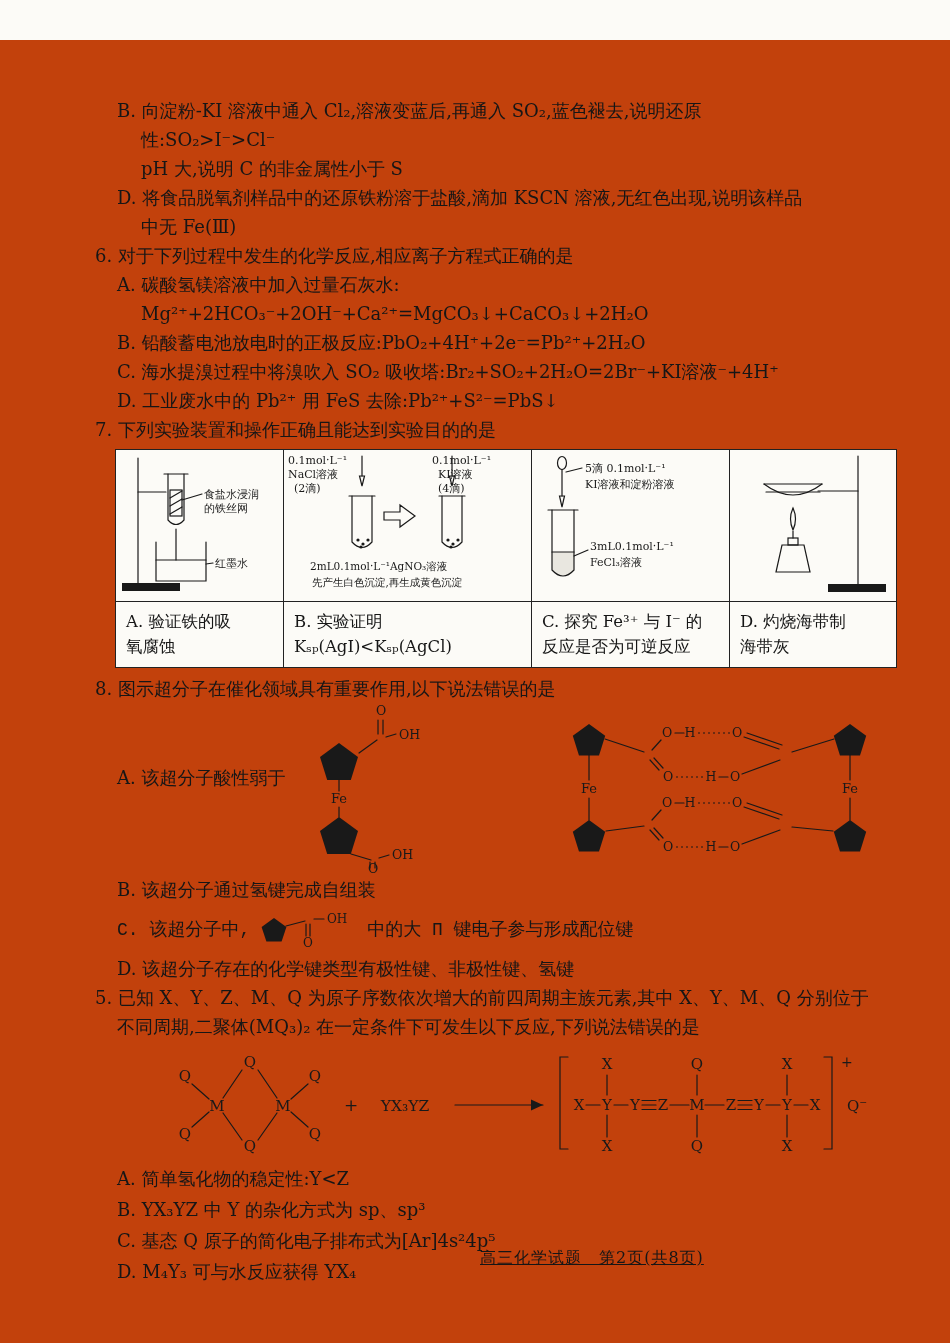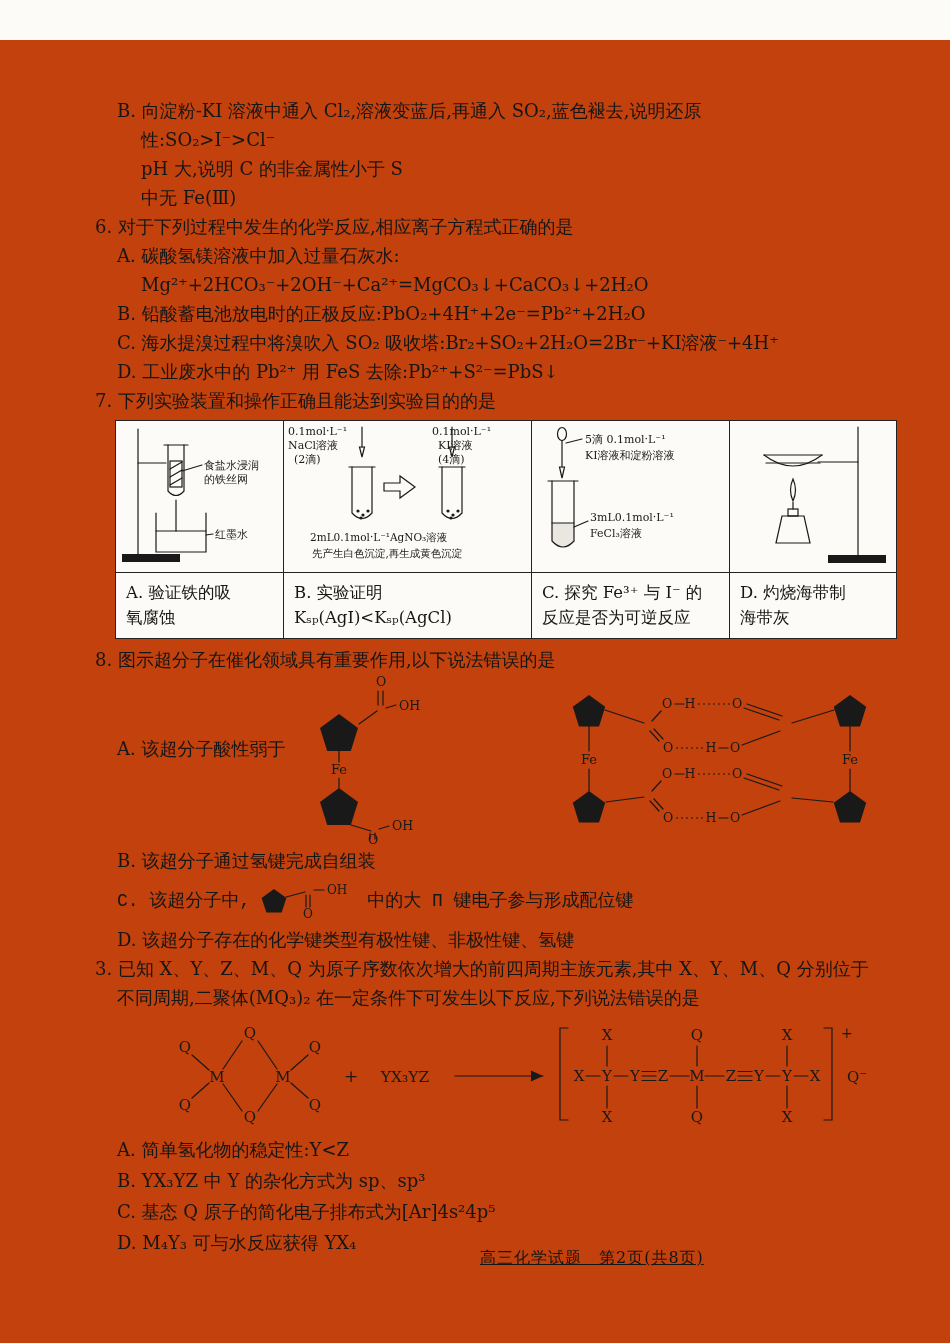--- a/index.html
+++ b/index.html
@@ -48,20 +48,21 @@
 </style>
 </head>
 <body>
 
 <div class="page">
   <div class="content">
 
     <div class="ln i1">B. 向淀粉-KI 溶液中通入 Cl₂,溶液变蓝后,再通入 SO₂,蓝色褪去,说明还原</div>
     <div class="ln i2">性:SO₂&gt;I⁻&gt;Cl⁻</div>
     <div class="ln i2">pH 大,说明 C 的非金属性小于 S</div>
+    <div class="ln i1">D. 将食品脱氧剂样品中的还原铁粉溶于盐酸,滴加 KSCN 溶液,无红色出现,说明该样品</div>
     <div class="ln i2">中无 Fe(Ⅲ)</div>
 
     <div class="ln">6. 对于下列过程中发生的化学反应,相应离子方程式正确的是</div>
     <div class="ln i1">A. 碳酸氢镁溶液中加入过量石灰水:</div>
     <div class="ln i2">Mg²⁺+2HCO₃⁻+2OH⁻+Ca²⁺=MgCO₃↓+CaCO₃↓+2H₂O</div>
     <div class="ln i1">B. 铅酸蓄电池放电时的正极反应:PbO₂+4H⁺+2e⁻=Pb²⁺+2H₂O</div>
     <div class="ln i1">C. 海水提溴过程中将溴吹入 SO₂ 吸收塔:Br₂+SO₂+2H₂O=2Br⁻+KI溶液⁻+4H⁺</div>
     <div class="ln i1">D. 工业废水中的 Pb²⁺ 用 FeS 去除:Pb²⁺+S²⁻=PbS↓</div>
 
     <div class="ln">7. 下列实验装置和操作正确且能达到实验目的的是</div>
@@ -300,21 +301,21 @@
           <line x1="58" y1="13" x2="68" y2="13"></line>
         </g>
         <text x="52" y="41" font-size="12" text-anchor="middle">O</text>
         <text x="71" y="17" font-size="12">OH</text>
       </svg>
       <span class="txt">中的大 Π 键电子参与形成配位键</span>
     </div>
 
     <div class="ln i1">D. 该超分子存在的化学键类型有极性键、非极性键、氢键</div>
 
-    <div class="ln">3. 已知 X、Y、Z、M、Q 为原子序数依次增大的前四周期主族元素,其中 X、Y、M、Q 分别位于</div>
+    <div class="ln">5. 已知 X、Y、Z、M、Q 为原子序数依次增大的前四周期主族元素,其中 X、Y、M、Q 分别位于</div>
     <div class="ln i1">不同周期,二聚体(MQ₃)₂ 在一定条件下可发生以下反应,下列说法错误的是</div>
 
     <div class="scheme">
       <svg class="diagram" width="715" height="112" viewBox="0 0 715 112">
 
         <text x="20" y="36" font-size="15" text-anchor="middle">Q</text>
         <text x="85" y="22" font-size="15" text-anchor="middle">Q</text>
         <text x="150" y="36" font-size="15" text-anchor="middle">Q</text>
         <text x="20" y="94" font-size="15" text-anchor="middle">Q</text>
         <text x="85" y="106" font-size="15" text-anchor="middle">Q</text>

